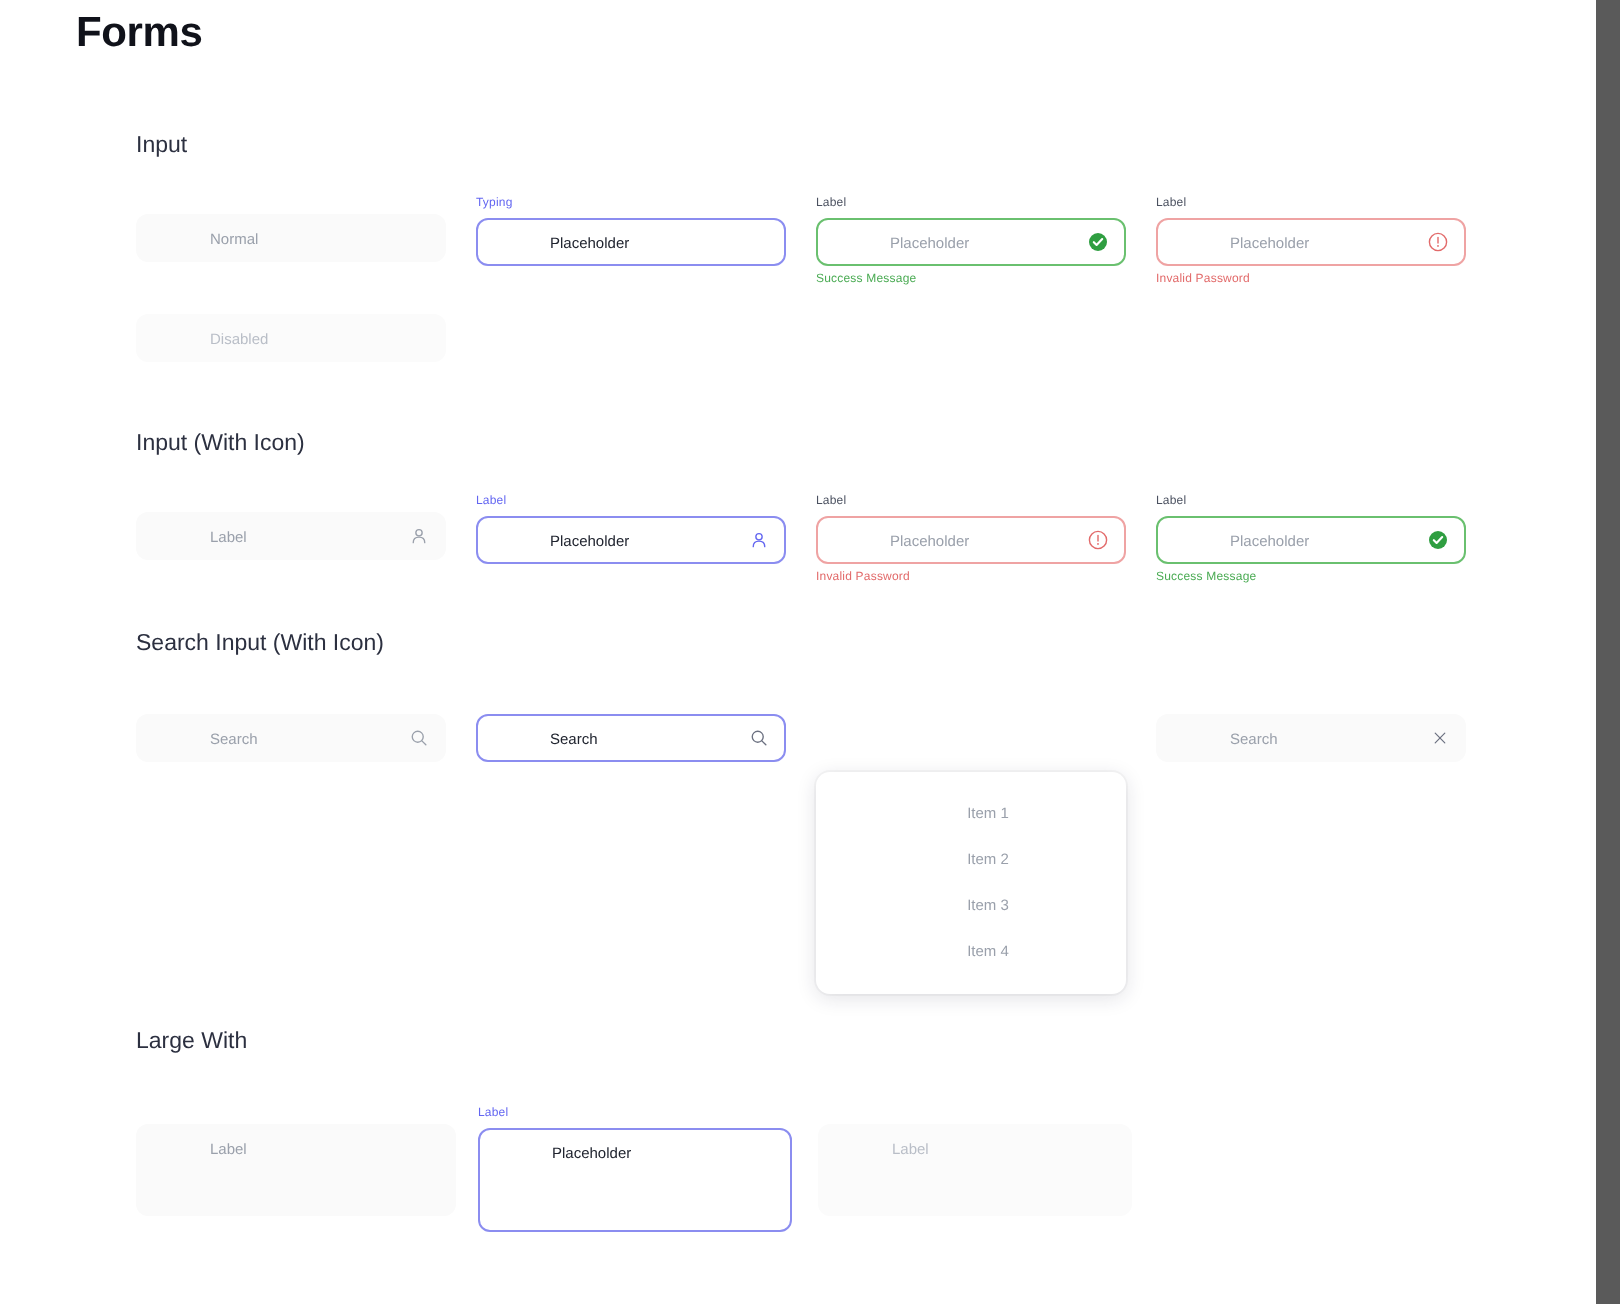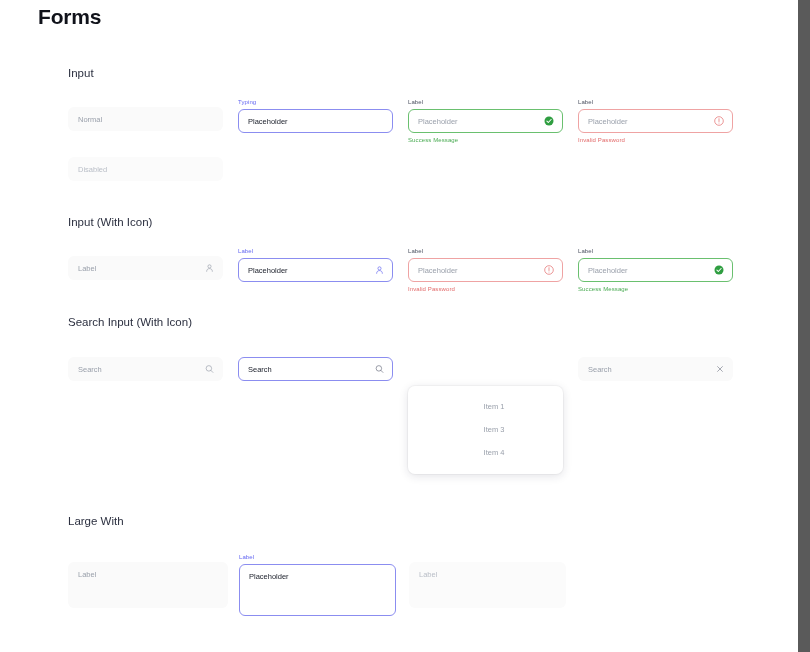--- a/index.html
+++ b/index.html
@@ -101,20 +101,21 @@
     border-color: #efa3a3;
   }
   .control.disabled {
     background: #fbfbfb;
   }
 
   .control .value {
     font-size: 7.5px;
     color: #20242f;
     white-space: nowrap;
+    margin-left: 27px;
   }
   .control .value.muted     { color: #9aa0ab; }
   .control .value.muted-xl  { color: #b9bec7; }
 
   
   .caret {
     display: inline-block;
     width: 1px;
     height: 9px;
     background: #20242f;
@@ -285,20 +286,21 @@
           <circle cx="8.6" cy="8.6" r="6.1" fill="none" stroke="#6b7080" stroke-width="1.5"></circle>
           <line x1="13.2" y1="13.2" x2="17.6" y2="17.6" stroke="#6b7080" stroke-width="1.5" stroke-linecap="round"></line>
         </svg>
       </span>
     </div>
   </div>
 
 
   <div class="dropdown" style="left:408px; top:386px; width:155px;text-align:center;">
     <div class="dropdown-item">Item 1</div>
+    <div class="dropdown-item">Item 2</div>
     <div class="dropdown-item">Item 3</div>
     <div class="dropdown-item">Item 4</div>
   </div>
 
   <div class="field" style="left:578px; top:357px; width:155px;">
     <div class="control">
       <span class="value muted">Search</span>
       <span class="trailing">
         <svg width="8" height="8" viewBox="0 0 20 20">
           <line x1="4" y1="4" x2="16" y2="16" stroke="#6b7080" stroke-width="1.5" stroke-linecap="round"></line>

